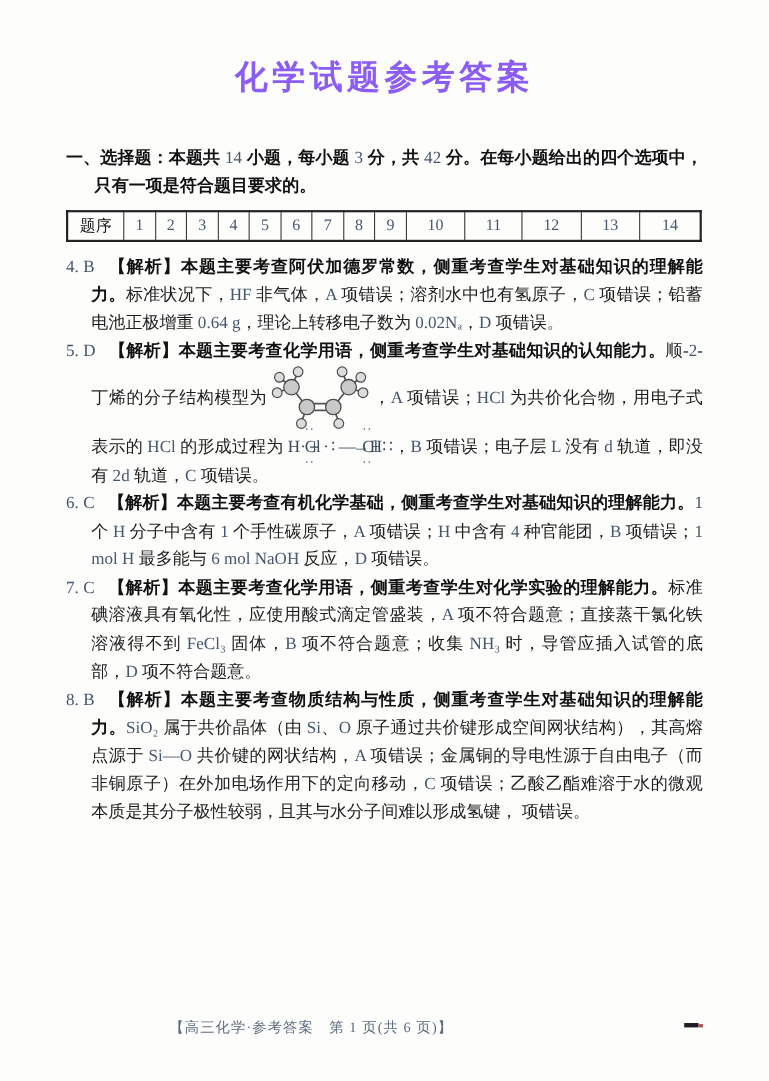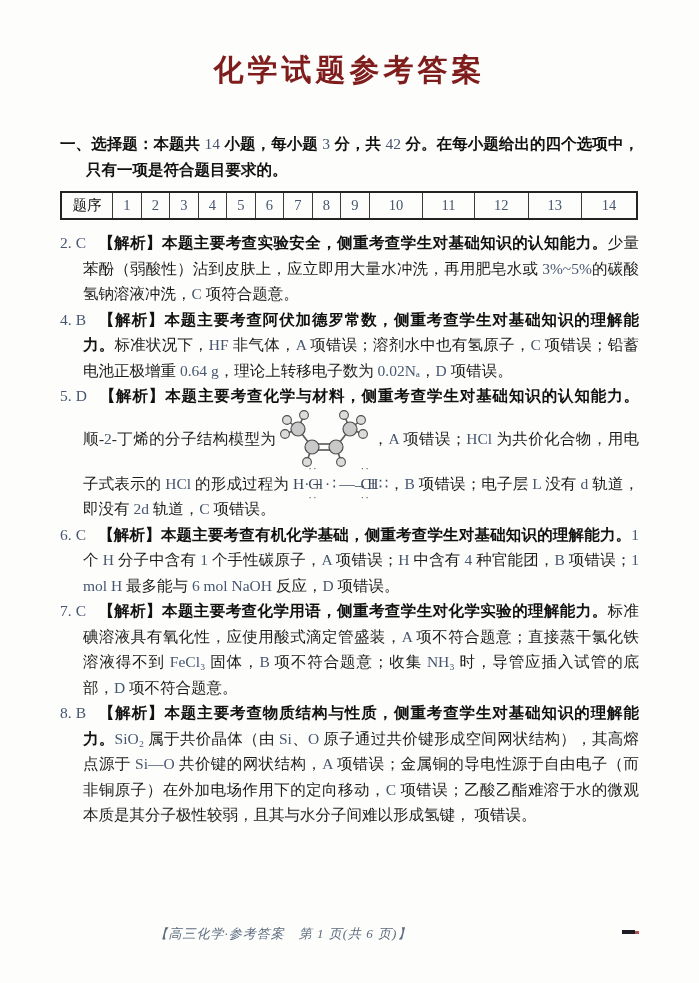--- a/index.html
+++ b/index.html
@@ -4,21 +4,21 @@
 <style>
   html,body{margin:0;padding:0;}
   body{
     width:699px;height:983px;background:#fdfdfc;position:relative;overflow:hidden;
     font-family:"Liberation Serif","DejaVu Serif",serif;color:#1c1c1c;
   }
   .page{position:absolute;inset:0;}
   .content{position:absolute;left:60px;top:0;width:579px;}
   .doc-title{
     margin:50px 0 22px 0;text-align:center;font-family:"Liberation Sans","DejaVu Sans",sans-serif;
-    font-weight:700;font-size:30px;letter-spacing:4px;color:#7f1d1d;
+    font-weight:700;font-size:30px;letter-spacing:4px;color:#8b5cf6;
   }
   .b{font-family:"Liberation Sans","DejaVu Sans",sans-serif;font-weight:700;color:#111;margin-top:40px;}
   .intro{
     font-size:15.5px;line-height:26px;text-align:justify;
     padding-left:26px;text-indent:-26px;margin-bottom:8px;
   }
   .lat{font-family:"Liberation Serif","DejaVu Serif",serif;font-weight:400;color:#46566e;}
   table.ans{
     border-collapse:collapse;width:578px;margin:4px 0 10px 0;
     font-size:14.5px;
@@ -42,21 +42,21 @@
   .edot{position:relative;display:inline-block;padding:0 1px;}
   .edot .tp,.edot .bt{
     position:absolute;left:50%;transform:translateX(-50%);
     font-size:11px;line-height:1;letter-spacing:1px;color:#3d4a5e;
   }
   .edot .tp{top:-8px;}
   .edot .bt{bottom:-7px;}
   .arrow{letter-spacing:-3px;margin:0 3px;}
   .footer{
     position:absolute;left:0;top:925px;width:566px;text-align:center;
-    font-size:13px;color:#5d6c7e;letter-spacing:1px;font-style:italic;
+    font-size:13px;color:#5d6c7e;letter-spacing:1px;
   }
   .page-mark{
     position:absolute;left:622px;top:930px;width:13px;height:4px;background:#1d1d25;
   }
   .page-mark::after{
     content:"";position:absolute;right:-4px;top:1px;width:4px;height:3px;background:#b05050;
   }
 </style>
 </head>
 <body>
@@ -85,31 +85,28 @@
             <td>11</td>
             <td>12</td>
             <td>13</td>
             <td>14</td>
           </tr>
     </tbody>
       </table>
 
 
 
-    <div class="item rich">
-      <span class="lat num">2.</span><span class="lat ansL">C</span><span class="b"><span>【解析】</span><span>本题主要考查实验安全，侧重考查学生对基础知识的认知能力。</span></span><span>少量苯酚（弱酸性）沾到皮肤上，应立即用大量水冲洗，再用肥皂水或 <span class="lat">3%~5%</span>的碳酸氢钠溶液冲洗，<span class="lat">C</span> 项符合题意。</span>
-    </div>
 
 
     <div class="item rich">
       <span class="lat num">4.</span><span class="lat ansL">B</span><span class="b"><span>【解析】</span><span>本题主要考查阿伏加德罗常数，侧重考查学生对基础知识的理解能力。</span></span><span>标准状况下，<span class="lat">HF</span> 非气体，<span class="lat">A</span> 项错误；溶剂水中也有氢原子，<span class="lat">C</span> 项错误；铅蓄电池正极增重 <span class="lat">0.64 g</span>，理论上转移电子数为 <span class="lat">0.02Nₐ</span>，<span class="lat">D</span> 项错误。</span>
     </div>
 
     <div class="item rich">
-      <span class="lat num">5.</span><span class="lat ansL">D</span><span class="b"><span>【解析】</span><span>本题主要考查化学与材料，侧重考查学生对基础知识的认知能力。</span></span><span>顺-<span class="lat">2</span>-丁烯的分子结构模型为</span><svg class="model-svg" width="92" height="62" viewBox="0 0 92 62">
+      <span class="lat num">5.</span><span class="lat ansL">D</span><span class="b"><span>【解析】</span><span>本题主要考查化学用语，侧重考查学生对基础知识的认知能力。</span></span><span>顺-<span class="lat">2</span>-丁烯的分子结构模型为</span><svg class="model-svg" width="92" height="62" viewBox="0 0 92 62">
         <g stroke="#555" stroke-width="1.6">
           <line x1="34" y1="38" x2="20" y2="20"></line>
             <line x1="58" y1="38" x2="72" y2="20"></line>
           <line x1="34" y1="38" x2="29" y2="52"></line>
             <line x1="58" y1="38" x2="63" y2="52"></line>
           <line x1="20" y1="20" x2="9" y2="11"></line>
             <line x1="20" y1="20" x2="26" y2="6"></line>
             <line x1="20" y1="20" x2="7" y2="25"></line>
           <line x1="72" y1="20" x2="83" y2="11"></line>
             <line x1="72" y1="20" x2="66" y2="6"></line>

